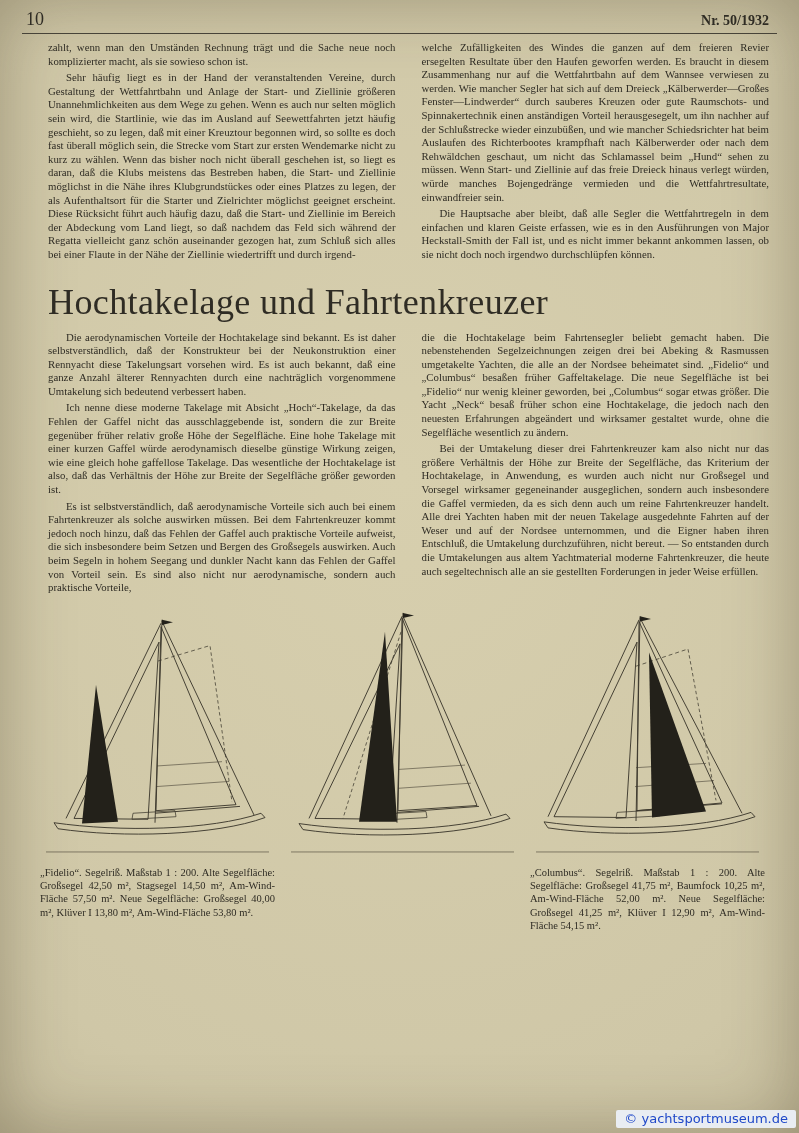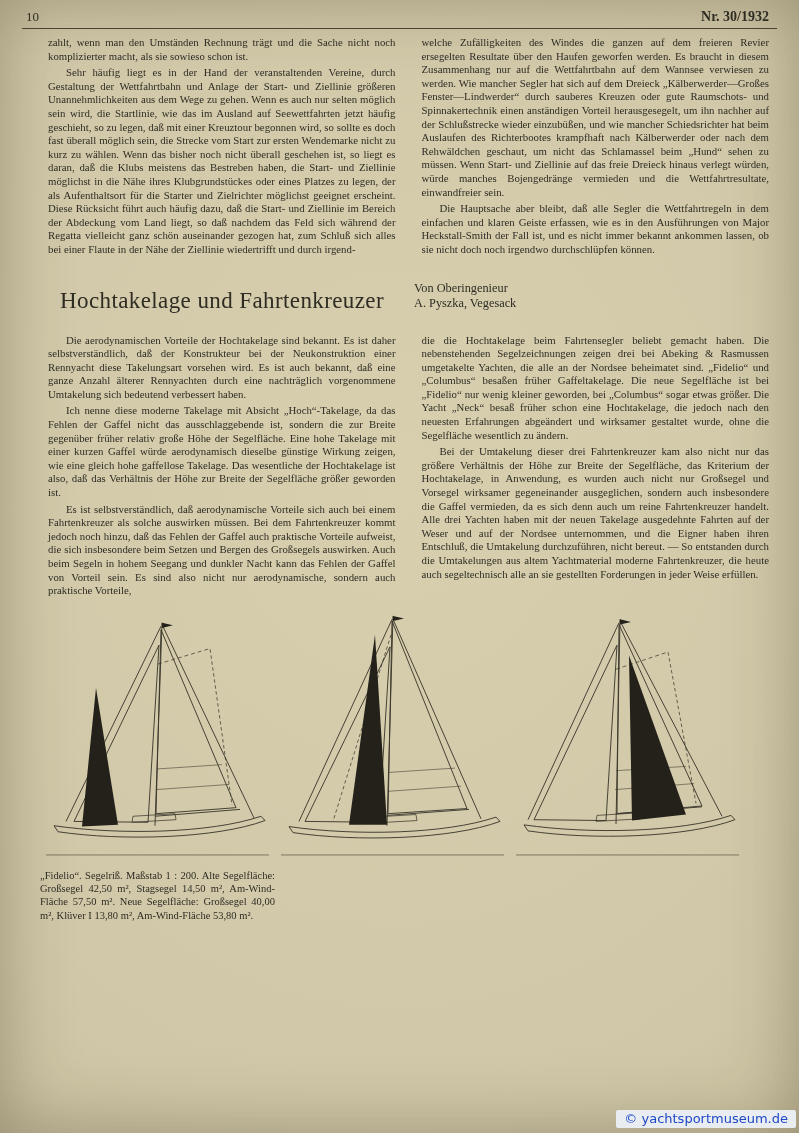--- a/index.html
+++ b/index.html
@@ -11,51 +11,51 @@
     background: radial-gradient(130% 105% at 50% 42%, #d7cfae 0%, #cfc7a7 55%, #c1b897 85%, #a79d7e 100%);
     box-shadow: inset 0 0 70px rgba(60,50,25,.35);
     color:#2f2c24;
     font-family:"Liberation Serif","DejaVu Serif",serif;
   }
   .header {
     display:flex; justify-content:space-between; align-items:baseline;
     padding:9px 30px 3px 26px;
     font-size:15px;
   }
-  .header .pagenum { font-size:13px; }
+  .header .pagenum { font-size:18px; }
   .header .issue { font-weight:bold; font-size:14px; }
   .rule { border-top:1.7px solid #474338; margin:0 22px 7px 22px; }
 
   .cols {
     display:flex; gap:26px;
     padding:0 30px 0 48px;
     text-align:justify;
     font-size:10.8px; line-height:1.26;
   }
   .col { flex:1; min-width:0; }
   .cols p { margin:0 0 3px 0; text-indent:18px; }
   .cols p.cont { text-indent:0; }
 
   .headline-row {
     display:flex; align-items:flex-start;
     padding:16px 30px 8px 48px;
   }
   h1 {
-    margin:12px; font-weight:400;
-    font-size:23px; letter-spacing:.4px;
+    margin:0; font-weight:400;
+    font-size:36px; letter-spacing:.4px;
     white-space:nowrap;
   }
   .byline {
     margin-left:18px; padding-top:5px;
     font-size:12.3px; line-height:1.25;
     white-space:nowrap;
   }
 
   .figures {
-    display:flex; 
+    display:flex; justify-content:space-between;
     padding:8px 34px 0 40px;
   }
   figure { margin:0; width:235px; }
   figure svg { display:block; }
   figcaption {
     font-size:10.5px; line-height:1.27;
     text-align:justify; margin-top:2px;
   }
 
   .credit {
@@ -72,41 +72,37 @@
     border-radius:2px;
   }
 </style>
 </head>
 <body>
 
 <div class="page">
 
   <div class="header">
     <span class="pagenum">10</span>
-    <span class="issue">Nr. 30/1932</span>
+    <span class="issue">Nr. 50/1932</span>
   </div>
   <div class="rule"></div>
 
   <div class="cols">
     <div class="col">
-      <p class="cont">zahlt, wenn man den Umständen Rechnung trägt und die Sache nicht noch komplizierter macht, als sie sowieso schon ist.</p>
+      <p class="cont">zahlt, wenn man den Umständen Rechnung trägt und die Sache neue noch komplizierter macht, als sie sowieso schon ist.</p>
       <p>Sehr häufig liegt es in der Hand der veranstaltenden Vereine, durch Gestaltung der Wettfahrtbahn und Anlage der Start- und Ziellinie größeren Unannehmlichkeiten aus dem Wege zu gehen. Wenn es auch nur selten möglich sein wird, die Startlinie, wie das im Ausland auf Seewettfahrten jetzt häufig geschieht, so zu legen, daß mit einer Kreuztour begonnen wird, so sollte es doch fast überall möglich sein, die Strecke vom Start zur ersten Wendemarke nicht zu kurz zu wählen. Wenn das bisher noch nicht überall geschehen ist, so liegt es daran, daß die Klubs meistens das Bestreben haben, die Start- und Ziellinie möglichst in die Nähe ihres Klubgrundstückes oder eines Platzes zu legen, der als Aufenthaltsort für die Starter und Zielrichter möglichst geeignet erscheint. Diese Rücksicht führt auch häufig dazu, daß die Start- und Ziellinie im Bereich der Abdeckung vom Land liegt, so daß nachdem das Feld sich während der Regatta vielleicht ganz schön auseinander gezogen hat, zum Schluß sich alles bei einer Flaute in der Nähe der Ziellinie wiedertrifft und durch irgend-</p>
     </div>
     <div class="col">
       <p class="cont">welche Zufälligkeiten des Windes die ganzen auf dem freieren Revier ersegelten Resultate über den Haufen geworfen werden. Es braucht in diesem Zusammenhang nur auf die Wettfahrtbahn auf dem Wannsee verwiesen zu werden. Wie mancher Segler hat sich auf dem Dreieck „Kälberwerder—Großes Fenster—Lindwerder“ durch sauberes Kreuzen oder gute Raumschots- und Spinnakertechnik einen anständigen Vorteil herausgesegelt, um ihn nachher auf der Schlußstrecke wieder einzubüßen, und wie mancher Schiedsrichter hat beim Auslaufen des Richterbootes krampfhaft nach Kälberwerder oder nach dem Rehwäldchen geschaut, um nicht das Schlamassel beim „Hund“ sehen zu müssen. Wenn Start- und Ziellinie auf das freie Dreieck hinaus verlegt würden, würde manches Bojengedränge vermieden und die Wettfahrtresultate, einwandfreier sein.</p>
       <p>Die Hauptsache aber bleibt, daß alle Segler die Wettfahrtregeln in dem einfachen und klaren Geiste erfassen, wie es in den Ausführungen von Major Heckstall-Smith der Fall ist, und es nicht immer bekannt ankommen lassen, ob sie nicht doch noch irgendwo durchschlüpfen können.</p>
     </div>
   </div>
 
   <div class="headline-row">
     <h1>Hochtakelage und Fahrtenkreuzer</h1>
-    <div class="byline">
-      <div>Von Oberingenieur</div>
-      <div>A. Pyszka, Vegesack</div>
-    </div>
   </div>
 
   <div class="cols">
     <div class="col">
       <p>Die aerodynamischen Vorteile der Hochtakelage sind bekannt. Es ist daher selbstverständlich, daß der Konstrukteur bei der Neukonstruktion einer Rennyacht diese Takelungsart vorsehen wird. Es ist auch bekannt, daß eine ganze Anzahl älterer Rennyachten durch eine nachträglich vorgenommene Umtakelung sich bedeutend verbessert haben.</p>
       <p>Ich nenne diese moderne Takelage mit Absicht „Hoch“-Takelage, da das Fehlen der Gaffel nicht das ausschlaggebende ist, sondern die zur Breite gegenüber früher relativ große Höhe der Segelfläche. Eine hohe Takelage mit einer kurzen Gaffel würde aerodynamisch dieselbe günstige Wirkung zeigen, wie eine gleich hohe gaffellose Takelage. Das wesentliche der Hochtakelage ist also, daß das Verhältnis der Höhe zur Breite der Segelfläche größer geworden ist.</p>
       <p>Es ist selbstverständlich, daß aerodynamische Vorteile sich auch bei einem Fahrtenkreuzer als solche auswirken müssen. Bei dem Fahrtenkreuzer kommt jedoch noch hinzu, daß das Fehlen der Gaffel auch praktische Vorteile aufweist, die sich insbesondere beim Setzen und Bergen des Großsegels auswirken. Auch beim Segeln in hohem Seegang und dunkler Nacht kann das Fehlen der Gaffel von Vorteil sein. Es sind also nicht nur aerodynamische, sondern auch praktische Vorteile,</p>
     </div>
     <div class="col">
       <p class="cont">die die Hochtakelage beim Fahrtensegler beliebt gemacht haben. Die nebenstehenden Segelzeichnungen zeigen drei bei Abeking &amp; Rasmussen umgetakelte Yachten, die alle an der Nordsee beheimatet sind. „Fidelio“ und „Columbus“ besaßen früher Gaffeltakelage. Die neue Segelfläche ist bei „Fidelio“ nur wenig kleiner geworden, bei „Columbus“ sogar etwas größer. Die Yacht „Neck“ besaß früher schon eine Hochtakelage, die jedoch nach den neuesten Erfahrungen abgeändert und wirksamer gestaltet wurde, ohne die Segelfläche wesentlich zu ändern.</p>
@@ -171,20 +167,21 @@
           <line x1="109" y1="16" x2="18" y2="245"></line>
           <path d="M107,42 L24,245 L96,246 Z"></path>
           <line x1="110" y1="14" x2="212" y2="241"></line>
           <path d="M106,70 L158,50 L186,226" stroke-dasharray="4 3" stroke-width="0.8"></path>
           <line x1="106" y1="188" x2="176" y2="183" stroke-width="0.6"></line>
           <line x1="105" y1="210" x2="184" y2="203" stroke-width="0.6"></line>
         </g>
         <path d="M119,54 L176,239 L122,246 Z" fill="#23211a"></path>
         <path d="M110,12 l11,3 l-11,3 Z" fill="#23211a"></path>
       </svg>
+      <figcaption>„Columbus“. Segelriß. Maßstab 1 : 200. Alte Segelfläche: Großsegel 41,75 m², Baumfock 10,25 m², Am-Wind-Fläche 52,00 m². Neue Segelfläche: Großsegel 41,25 m², Klüver I 12,90 m², Am-Wind-Fläche 54,15 m².</figcaption>
     </figure>
 
   </div>
 
 
   <div class="watermark">© yachtsportmuseum.de</div>
 
 </div>
 
 </body></html>

